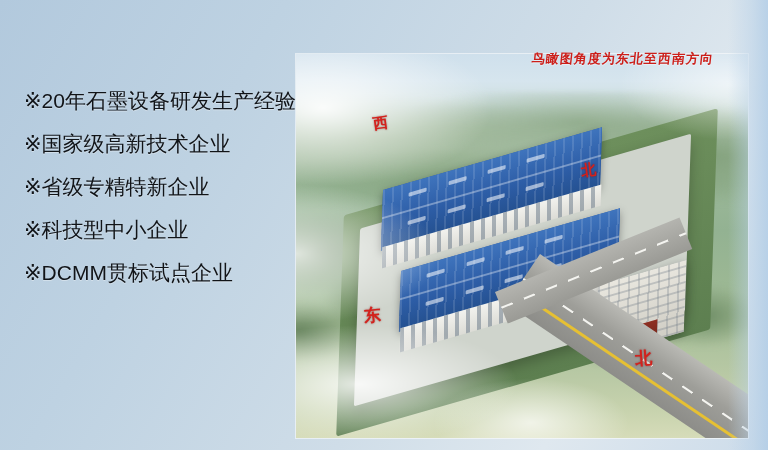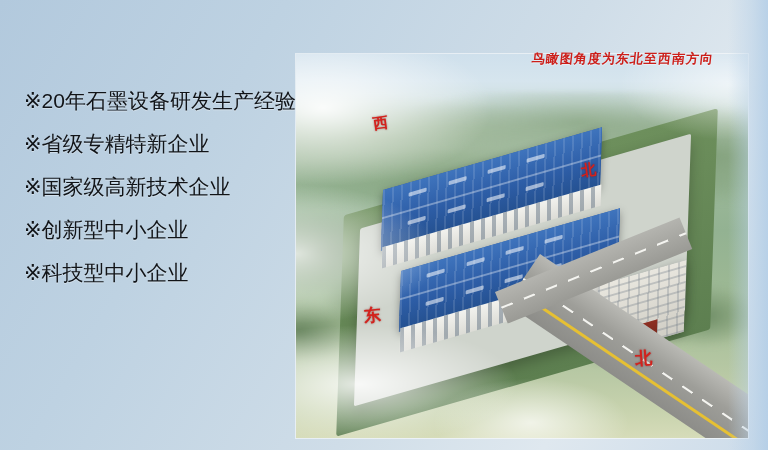--- a/index.html
+++ b/index.html
@@ -243,24 +243,24 @@
     z-index: 5;
   }
 </style>
 </head>
 <body>
 
 <div id="slide">
 
   <div id="bullet-list">
     <div class="bullet-line">※20年石墨设备研发生产经验</div>
+    <div class="bullet-line">※国家级高新技术企业</div>
     <div class="bullet-line">※省级专精特新企业</div>
-    <div class="bullet-line">※国家级高新技术企业</div>
-    <div class="bullet-line">※创新型中小企业</div>
     <div class="bullet-line">※科技型中小企业</div>
+    <div class="bullet-line">※DCMM贯标试点企业</div>
   </div>
 
   <div id="aerial-figure">
 
     <div class="sky"></div>
     <div class="far-field"></div>
     <div class="mid-trees"></div>
 
     <div class="compound">
 

